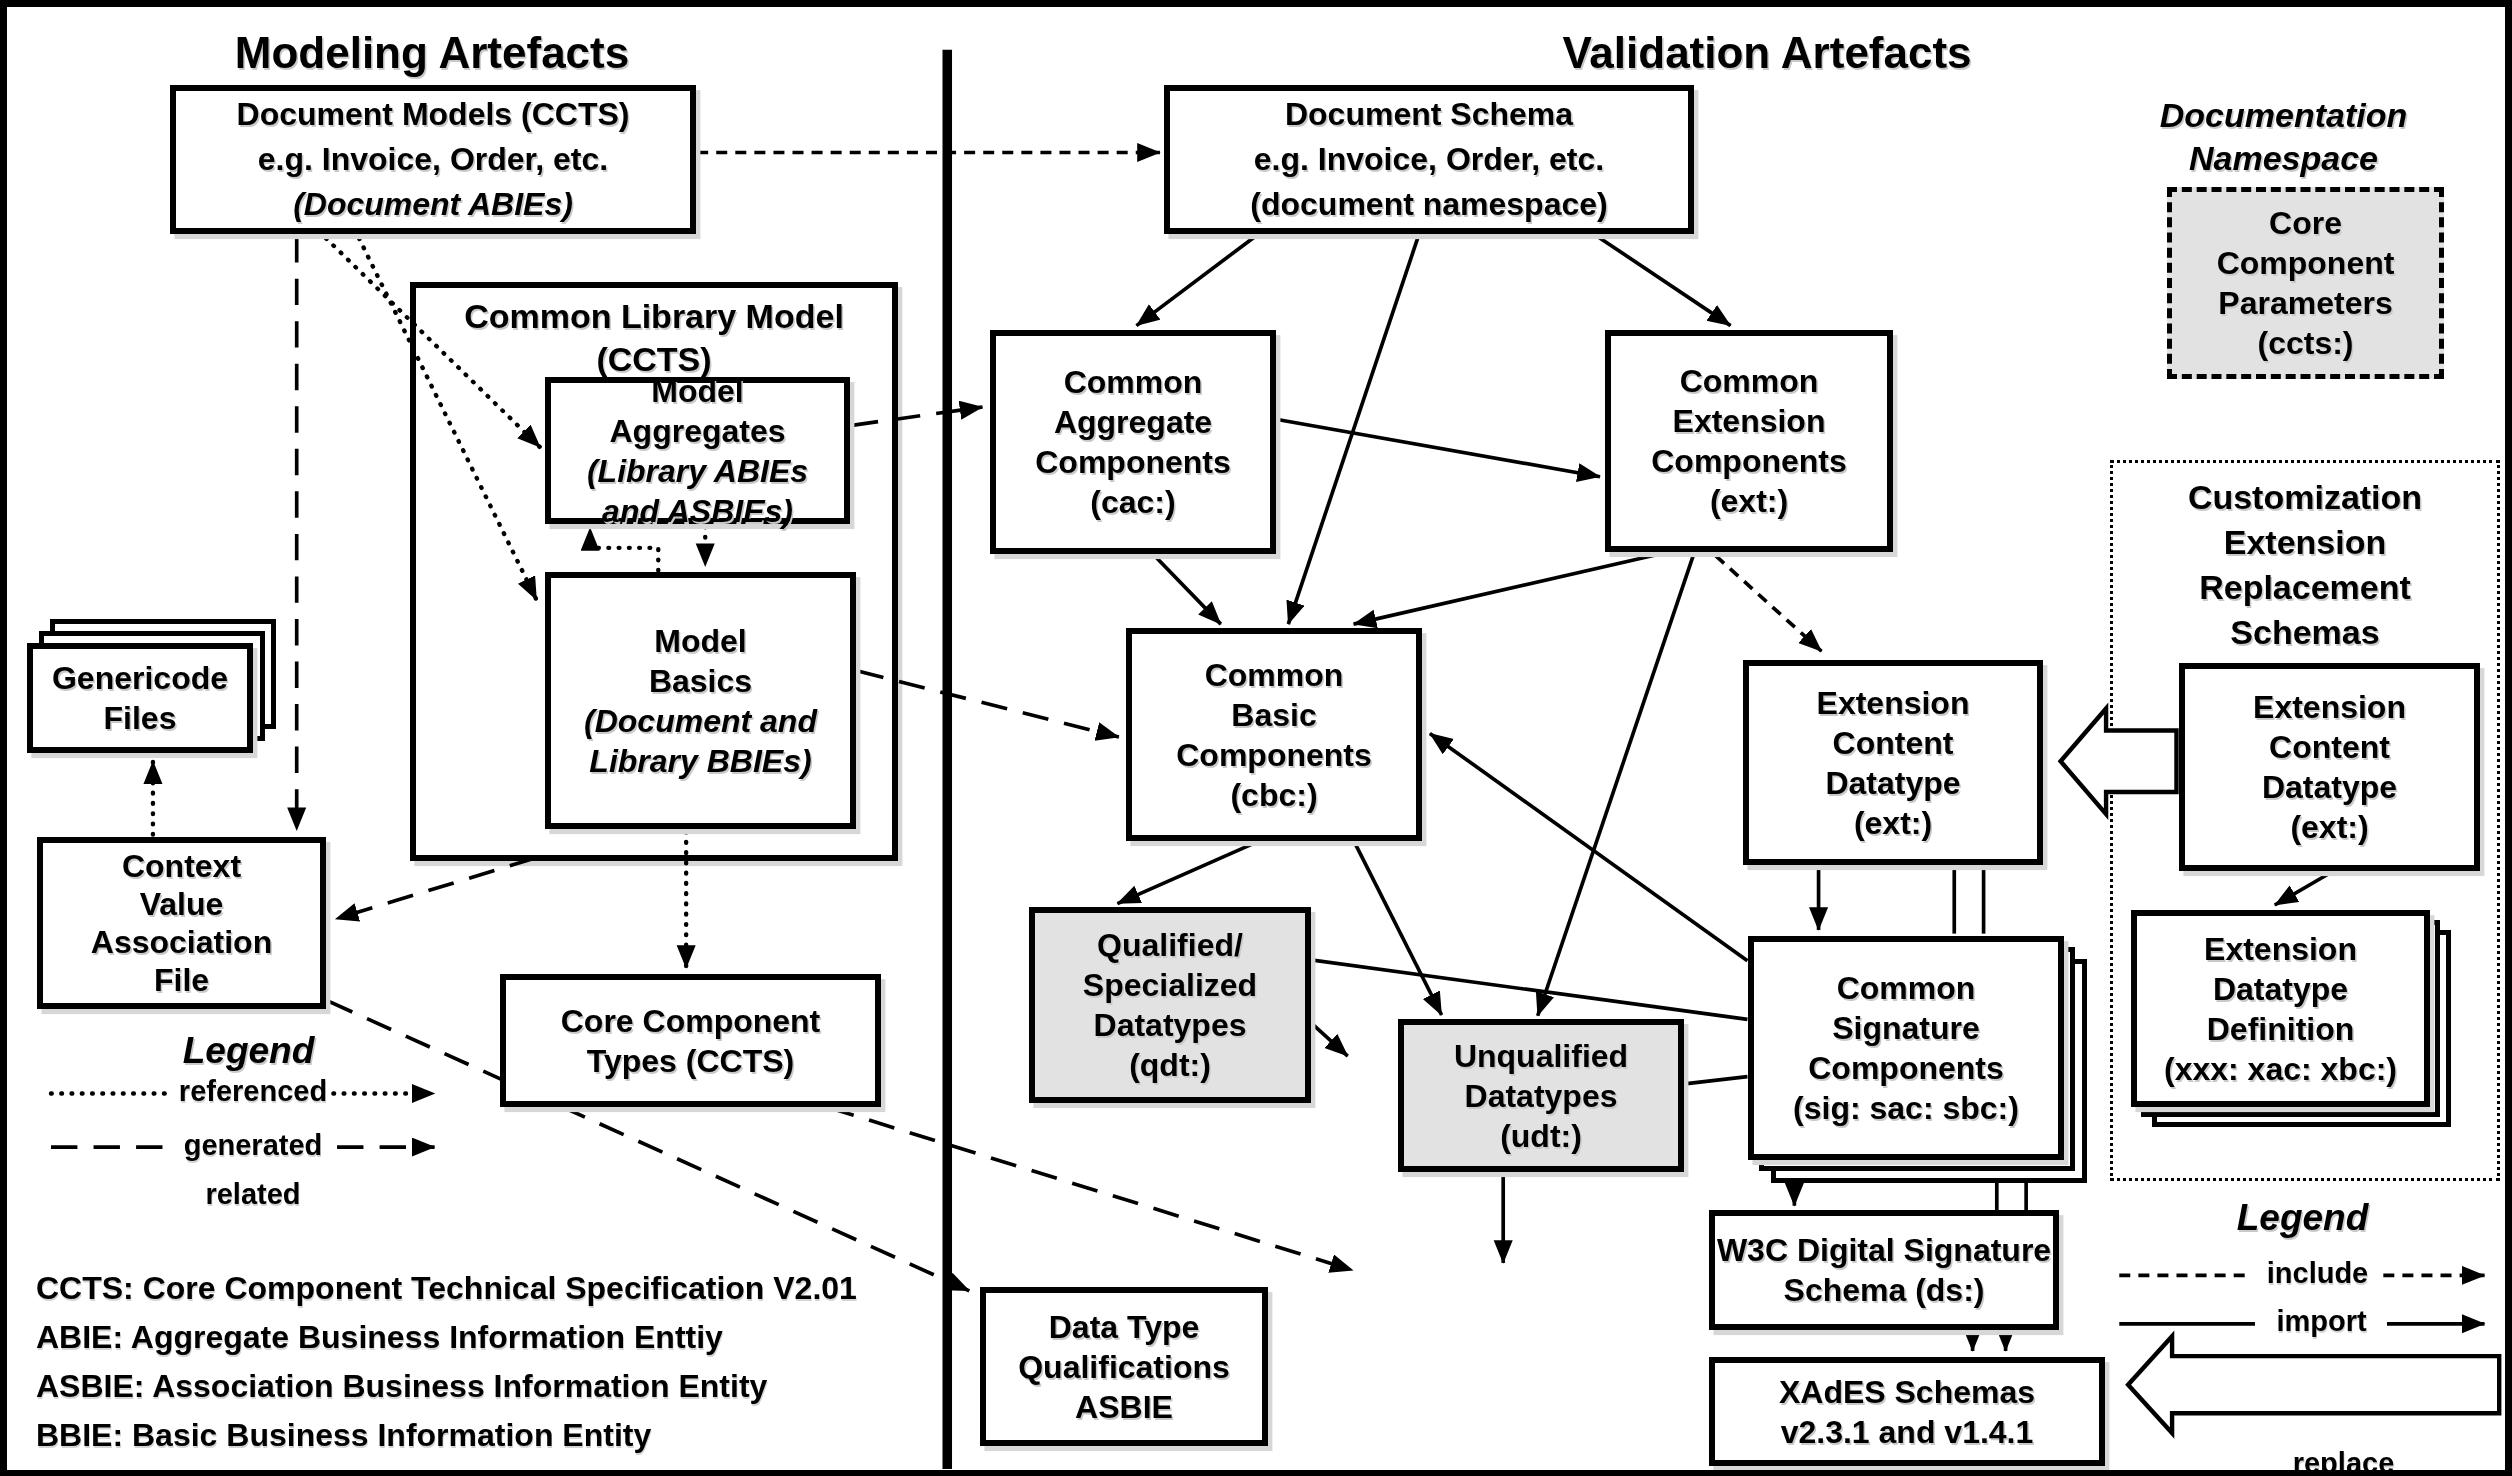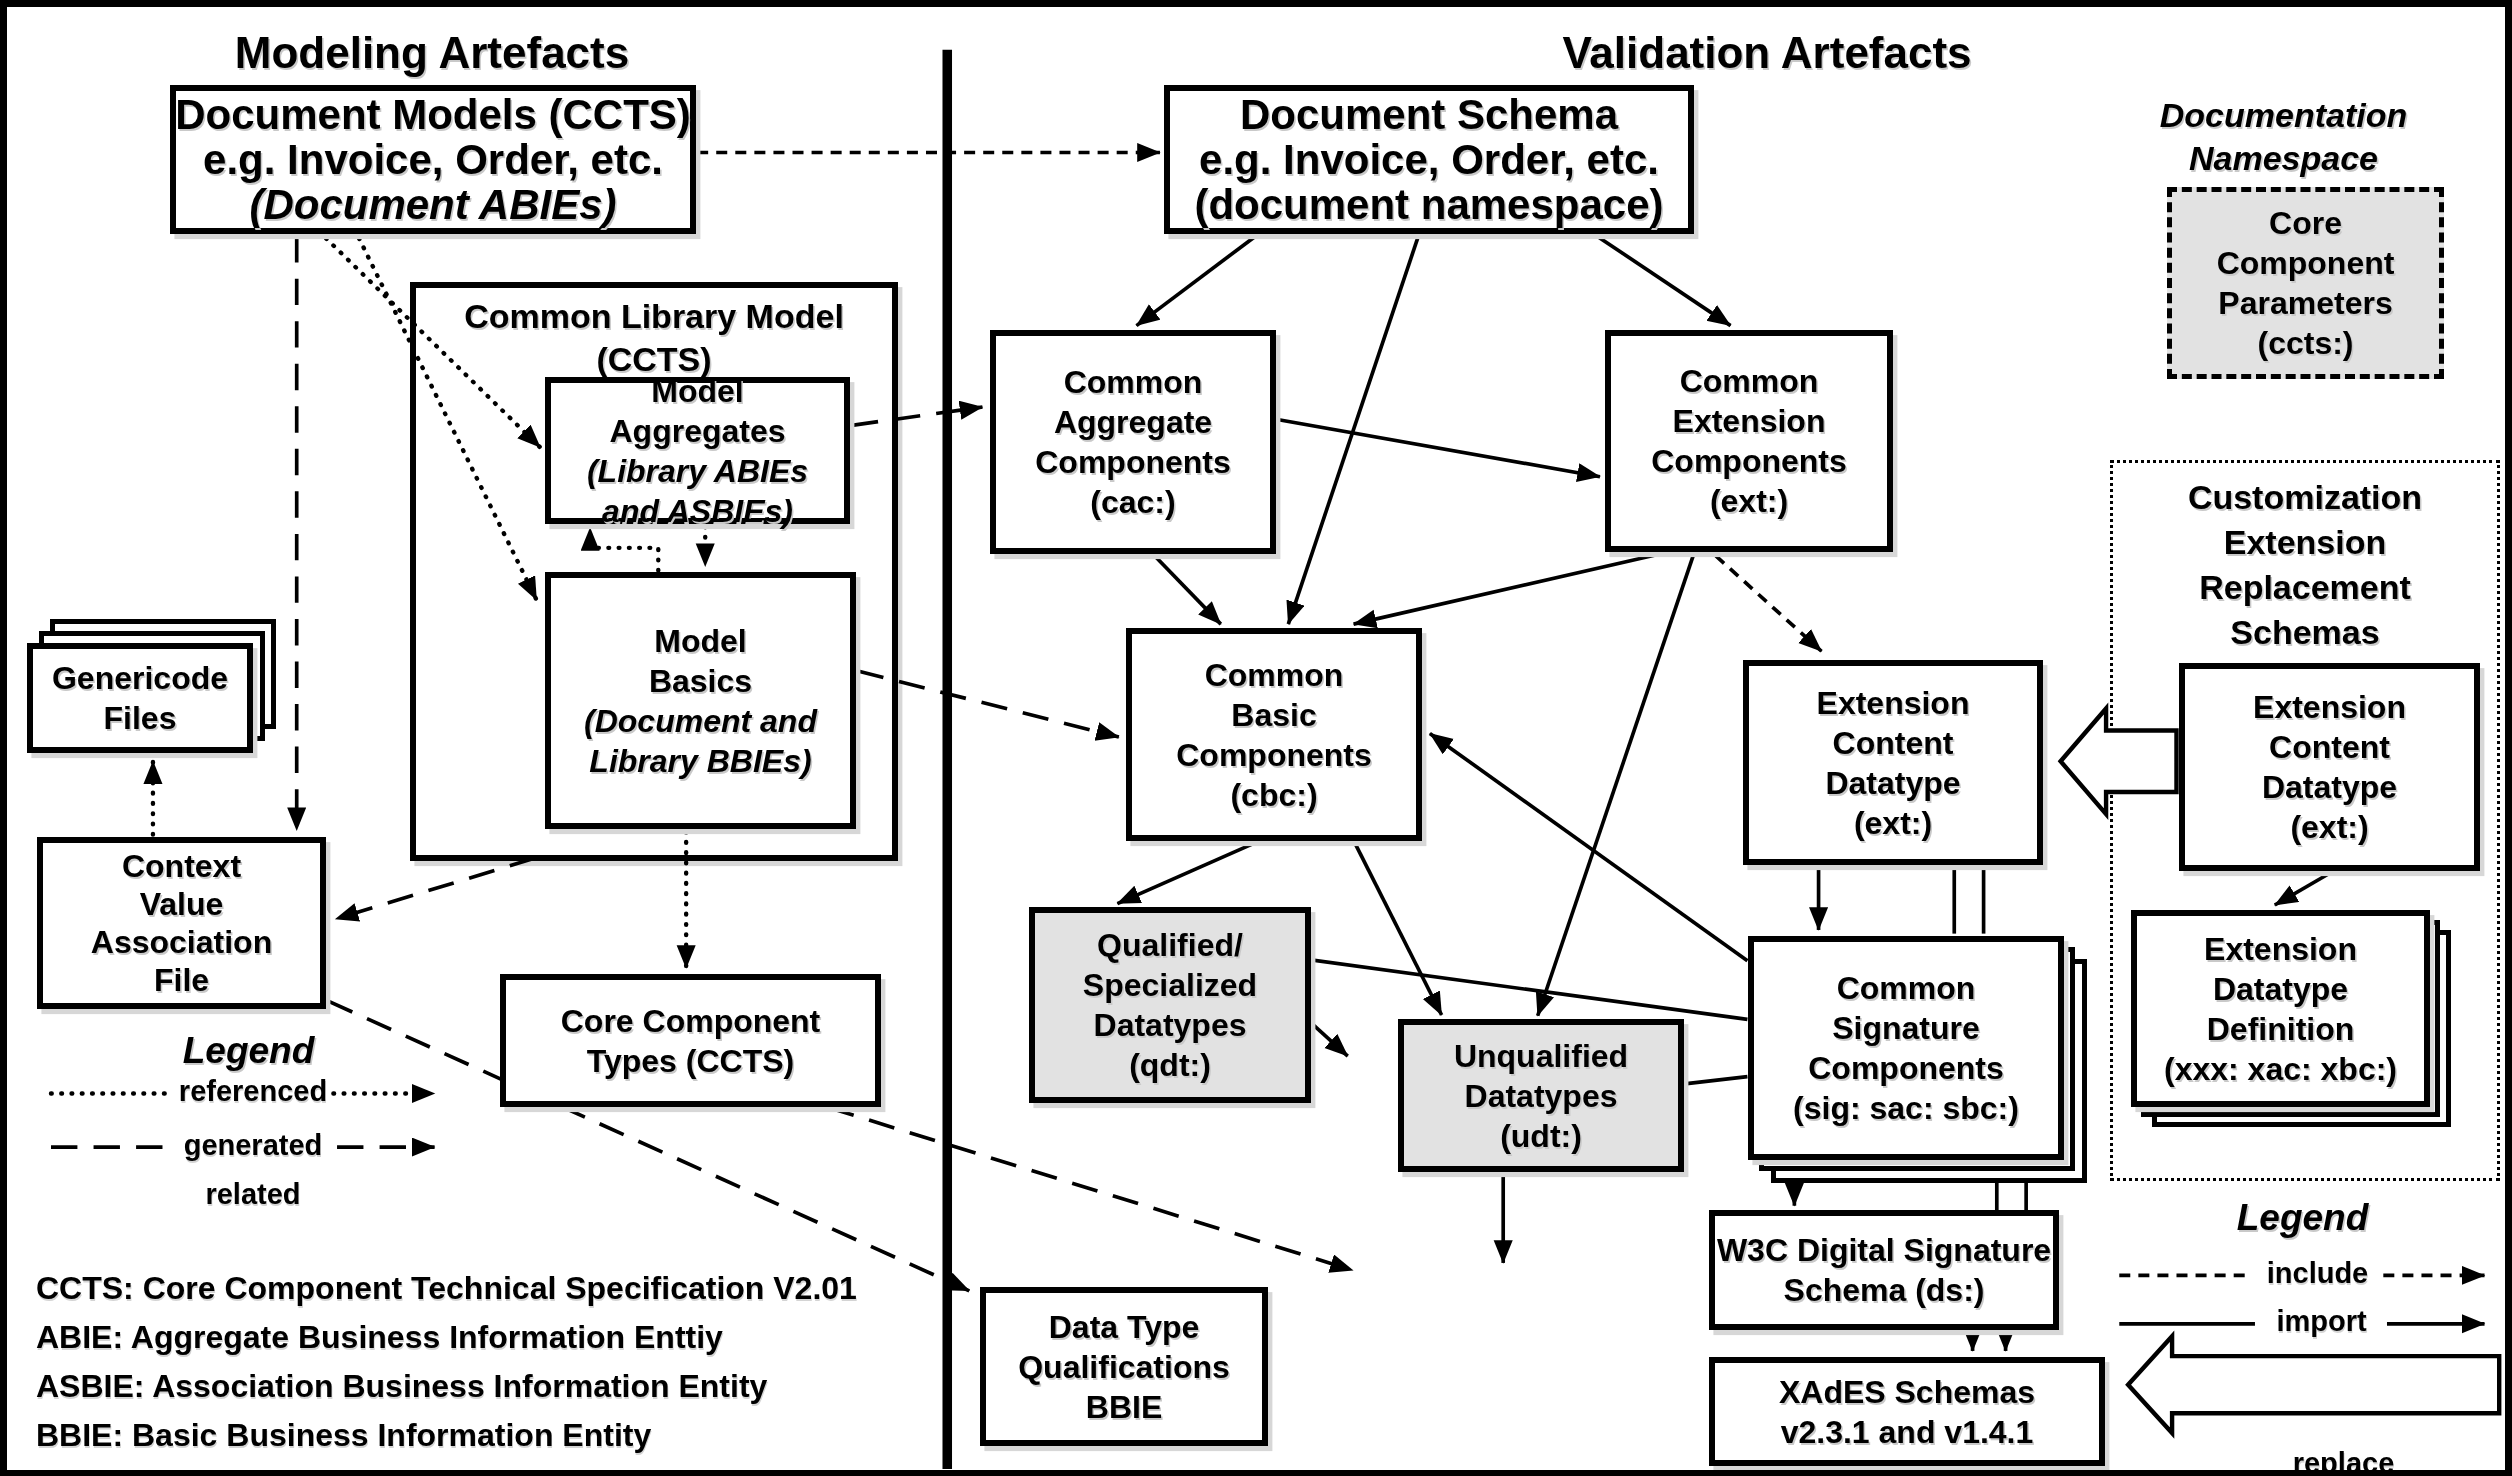--- a/index.html
+++ b/index.html
@@ -17,21 +17,21 @@
   }
   .container{
     position:absolute;box-sizing:border-box;border:6.6px solid #000;background:#fff;
     box-shadow:4.4px 5.1px 0 #d7d7d7;
   }
   .dottedc{border:3.7px dotted #000;box-shadow:none;}
   .dashedb{border:5.1px dashed #000;}
   .gray{background:#e2e2e2;margin-left:44px;}
   .stack{box-shadow:none;border-width:5.9px;}
   .bt{font-size:32px;line-height:40px;white-space:nowrap;text-shadow:1.5px 2.2px 0 #c9c9c9;}
-  .big .bt{font-size:42px;line-height:45px;}
+  .big .bt{font-size:32px;line-height:45px;}
   .italic{font-style:italic;}
   .htitle{position:absolute;text-align:center;font-size:44px;text-shadow:1.5px 2.2px 0 #c9c9c9;white-space:nowrap;}
   .ctitle{position:absolute;text-align:center;font-size:34px;line-height:43px;text-shadow:1.5px 2.2px 0 #c9c9c9;}
   .lgtitle{position:absolute;text-align:center;font-size:37px;font-style:italic;text-shadow:1.5px 2.2px 0 #c9c9c9;}
   .lglabel{position:absolute;text-align:center;font-size:29px;white-space:nowrap;text-shadow:0.7px 1.5px 0 #d4d4d4;}
   .gloss{position:absolute;font-size:32px;line-height:49px;white-space:nowrap;text-shadow:0.7px 1.5px 0 #d4d4d4;margin-top:28px;}
 </style>
 </head>
 <body>
 
@@ -211,21 +211,21 @@
     <div class="box gray" style="left:1347px;top:1012px;width:286px;height:153px;">
       <div class="bt">Unqualified</div>
       <div class="bt">Datatypes</div>
       <div class="bt">(udt:)</div>
     </div>
 
 
     <div class="box" style="left:973px;top:1280px;width:288px;height:159px;">
       <div class="bt">Data Type</div>
       <div class="bt">Qualifications</div>
-      <div class="bt">BBIE</div>
+      <div class="bt">ASBIE</div>
     </div>
 
     <div class="box gray dashedb" style="left:2116px;top:180px;width:277px;height:192px;box-shadow:none;">
       <div class="bt">Core</div>
       <div class="bt">Component</div>
       <div class="bt">Parameters</div>
       <div class="bt">(ccts:)</div>
     </div>
 
     <div class="box" style="left:1736px;top:653px;width:300px;height:205px;">

